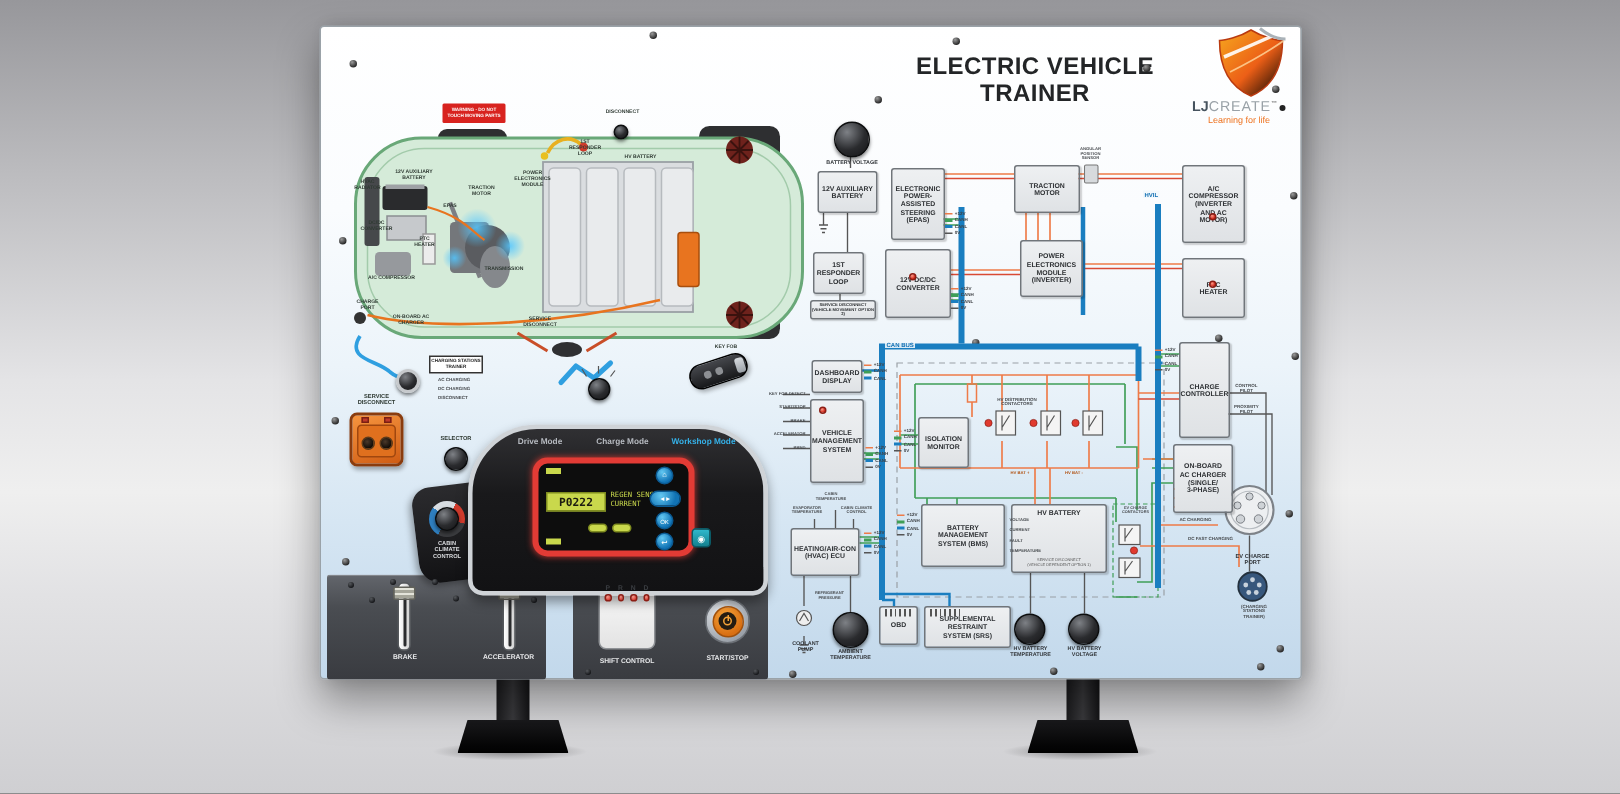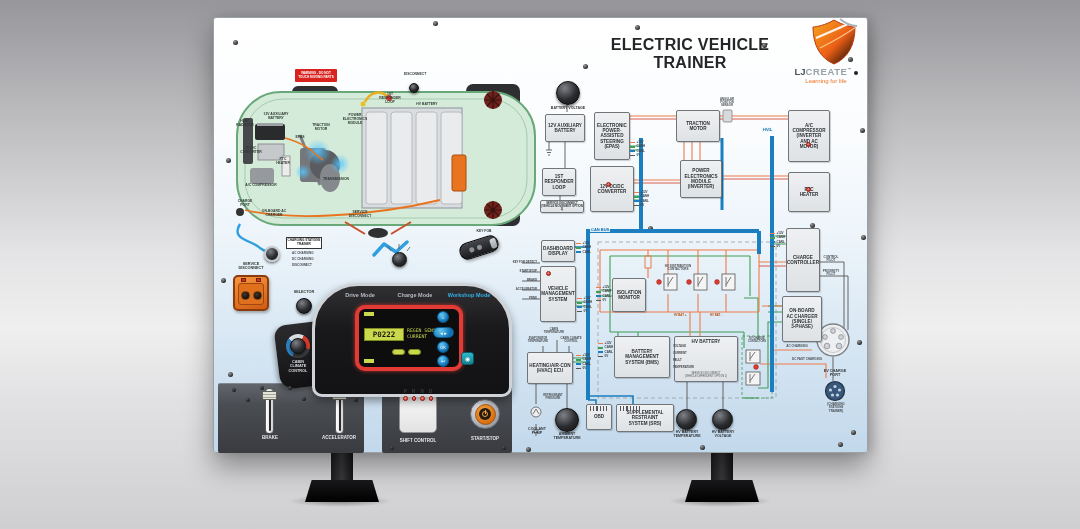--- a/index.html
+++ b/index.html
@@ -11,21 +11,21 @@
 .panel{position:absolute;left:213px;top:17px;width:655px;height:436px;border:1px solid #9aa2a8;border-radius:3px;
   background:linear-gradient(180deg,#ffffff 0%,#fafcfe 28%,#ecf4fa 52%,#d6e6f3 76%,#c2d8eb 100%);
   box-shadow:0 14px 28px rgba(0,0,0,.38),4px 0 10px rgba(0,0,0,.12);}
 .foot-stem{position:absolute;width:22px;height:34px;background:linear-gradient(90deg,#1c1c1e,#3a3a3d,#141416);}
 .foot-base{position:absolute;width:74px;height:22px;background:linear-gradient(180deg,#1a1a1c,#000);clip-path:polygon(9% 0,91% 0,100% 100%,0 100%);}
 .fshadow{position:absolute;background:radial-gradient(ellipse at center,rgba(0,0,0,.38),rgba(0,0,0,0) 70%);}
 .screw{position:absolute;width:5px;height:5px;border-radius:50%;background:radial-gradient(circle at 35% 30%,#9a9a9a,#2a2a2a 70%);}
 .screw.dk{width:4px;height:4px;background:radial-gradient(circle at 35% 30%,#55585c,#121316 75%);}
 .title{position:absolute;font-weight:bold;color:#232527;font-size:16px;letter-spacing:.3px;text-align:center;}
 .brand{position:absolute;text-align:center;font-size:9.5px;font-weight:bold;color:#46535e;}
-.brand .cr{color:#99a1a7;font-weight:bold;letter-spacing:.6px;}
+.brand .cr{color:#99a1a7;font-weight:normal;letter-spacing:.6px;}
 .brand .tm{font-size:4px;vertical-align:super;color:#777;}
 .brand .dot{display:inline-block;width:4px;height:4px;border-radius:50%;background:#222;margin-left:2px;}
 .tagline{position:absolute;text-align:center;font-size:6px;color:#ee7320;}
 .blk{position:absolute;background:linear-gradient(180deg,#eef0f2,#dfe2e5);border:1px solid #70757a;border-radius:2px;
   display:flex;flex-direction:column;align-items:center;justify-content:center;text-align:center;color:#2e3134;
   box-shadow:1px 1px 1px rgba(0,0,0,.18);z-index:4;}
 .blk .t{font-size:4.6px;font-weight:bold;line-height:1.15;white-space:pre-line;}
 .blk .t.sm{font-size:2.8px;}
 .blk .note{font-size:2.6px;color:#555;line-height:1.1;white-space:pre-line;margin-top:1px;}
 .tlab{position:absolute;font-size:3.4px;font-weight:bold;color:#2f3a33;text-align:center;line-height:1.12;white-space:pre-line;z-index:5;}

